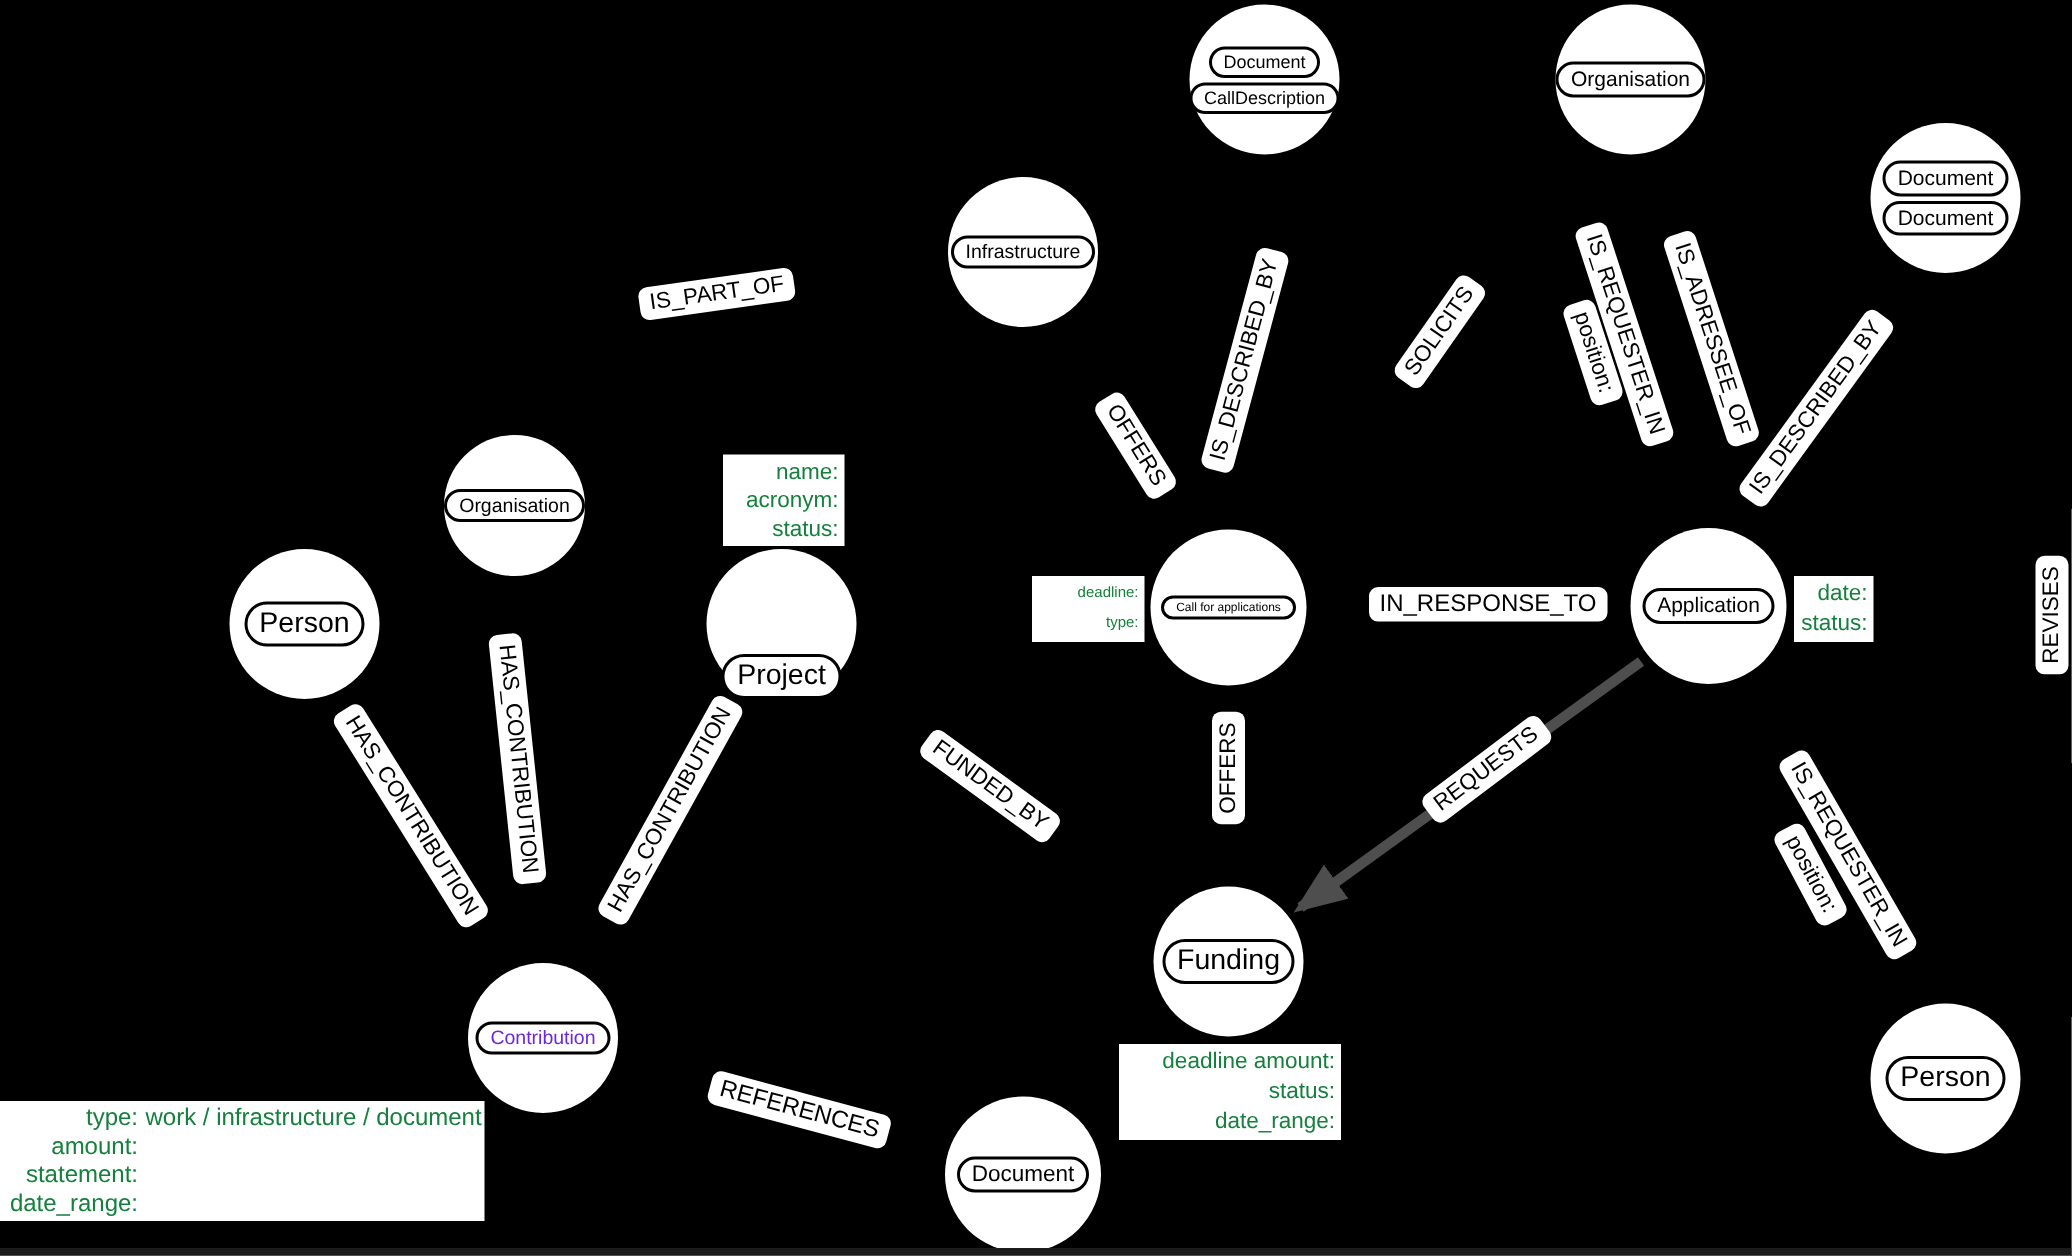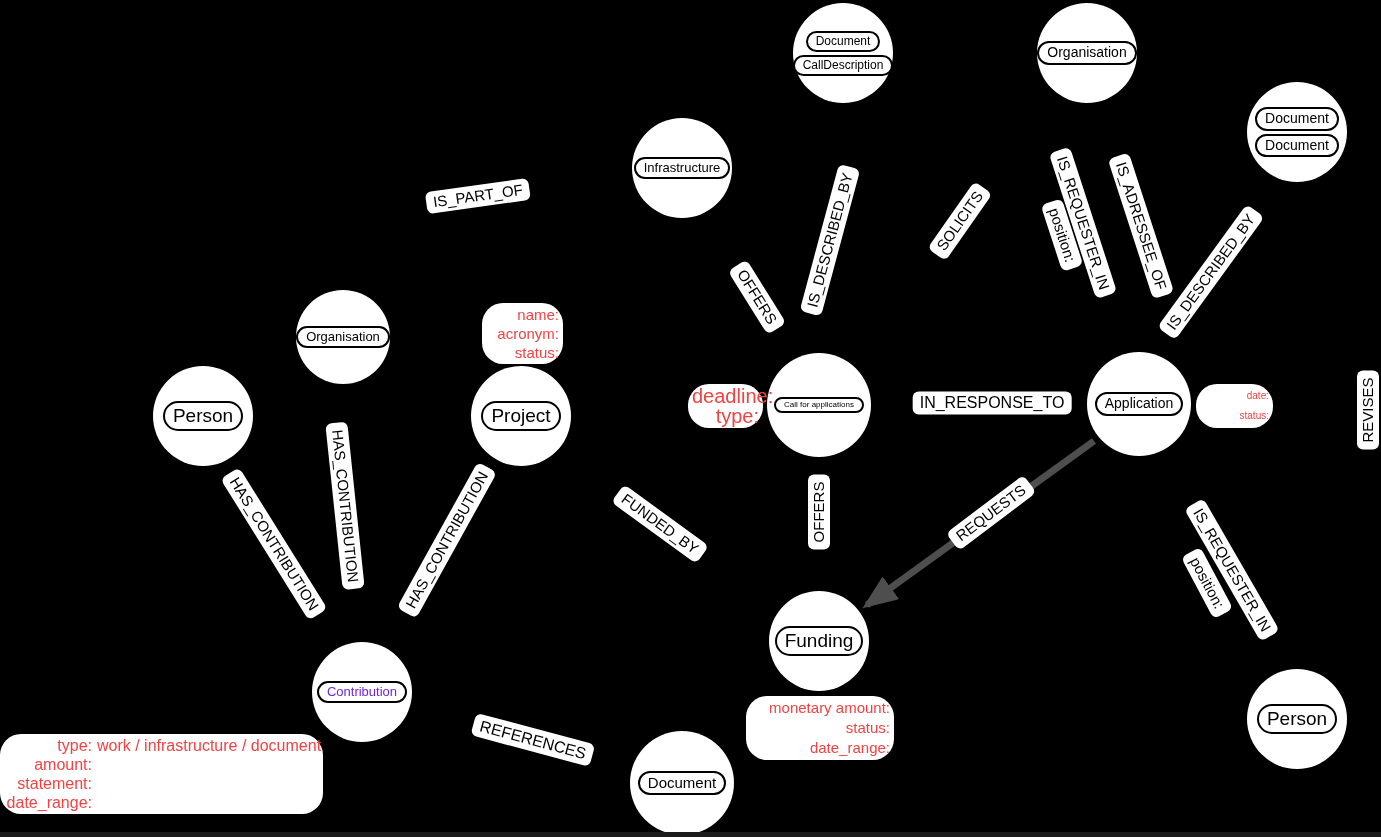--- a/index.html
+++ b/index.html
@@ -45,25 +45,24 @@
     color: #000000;
     border-radius: 6px;
     padding: 2px 7px;
     white-space: nowrap;
     line-height: 1.2;
     z-index: 3;
   }
   .prop-box {
     position: absolute;
     background: #ffffff;
-    color: #ef4444;
+    color: #15803d;
     padding: 2px 4px;
     box-sizing: border-box;
     z-index: 2;
-    border-radius: 21px;
   }
   .prop-line { display: flex; }
   .prop-line .prop-label { text-align: right; white-space: nowrap; }
   .prop-line .prop-value { text-align: left; white-space: nowrap; margin-left: 5px; }
   .prop-box.right-only .prop-label { flex: 1 1 auto; }
   #bottom-edge {
     position: absolute;
     left: 0; bottom: 0;
     width: 100%; height: 5px;
     z-index: 4;
@@ -95,21 +94,21 @@
       </div>
       <div class="node" style="left: 632px; top: 118px; height: 100px; width: 100px;">
         <span class="pill" style="font-size: 13px; color: rgb(0, 0, 0);">Infrastructure</span>
       </div>
       <div class="node" style="left: 296px; top: 290px; height: 94px; width: 94px;">
         <span class="pill" style="font-size: 13px; color: rgb(0, 0, 0);">Organisation</span>
       </div>
       <div class="node" style="left: 153px; top: 366px; height: 100px; width: 100px;">
         <span class="pill" style="font-size: 19px; color: rgb(0, 0, 0);">Person</span>
       </div>
-      <div class="node" style="left: 471px; top: 366px; height: 100px; width: 100px;">
+      <div class="node" style="left: 471px; top: 366px; height: 100px; width: 100px; justify-content: flex-end;">
         <span class="pill" style="font-size: 19px; color: rgb(0, 0, 0);">Project</span>
       </div>
       <div class="node" style="left: 767px; top: 353px; height: 104px; width: 104px;">
         <span class="pill" style="font-size: 8px; color: rgb(0, 0, 0);">Call for applications</span>
       </div>
       <div class="node" style="left: 1087px; top: 352px; height: 104px; width: 104px;">
         <span class="pill" style="font-size: 14px; color: rgb(0, 0, 0);">Application</span>
       </div>
       <div class="node" style="left: 769px; top: 591px; height: 100px; width: 100px;">
         <span class="pill" style="font-size: 19px; color: rgb(0, 0, 0);">Funding</span>
@@ -150,39 +149,39 @@
         <div class="prop-line">
           <span class="prop-label">name:</span>
         </div>
         <div class="prop-line">
           <span class="prop-label">acronym:</span>
         </div>
         <div class="prop-line">
           <span class="prop-label">status:</span>
         </div>
       </div>
-      <div class="prop-box right-only" style="left: 688px; top: 384px; width: 75px; font-size: 20px; line-height: 20px;">
+      <div class="prop-box right-only" style="left: 688px; top: 384px; width: 75px; font-size: 10px; line-height: 20px;">
         <div class="prop-line">
           <span class="prop-label">deadline:</span>
         </div>
         <div class="prop-line">
           <span class="prop-label">type:</span>
         </div>
       </div>
-      <div class="prop-box right-only" style="left: 1196px; top: 384px; width: 77px; font-size: 10px; line-height: 20px;">
+      <div class="prop-box right-only" style="left: 1196px; top: 384px; width: 53px; font-size: 15px; line-height: 20px;">
         <div class="prop-line">
           <span class="prop-label">date:</span>
         </div>
         <div class="prop-line">
           <span class="prop-label">status:</span>
         </div>
       </div>
       <div class="prop-box right-only" style="left: 746px; top: 696px; width: 148px; font-size: 15px; line-height: 20px;">
         <div class="prop-line">
-          <span class="prop-label">monetary amount:</span>
+          <span class="prop-label">deadline amount:</span>
         </div>
         <div class="prop-line">
           <span class="prop-label">status:</span>
         </div>
         <div class="prop-line">
           <span class="prop-label">date_range:</span>
         </div>
       </div>
       <div class="prop-box" style="left: 0px; top: 734px; width: 323px; font-size: 16px; line-height: 19px;">
         <div class="prop-line">

